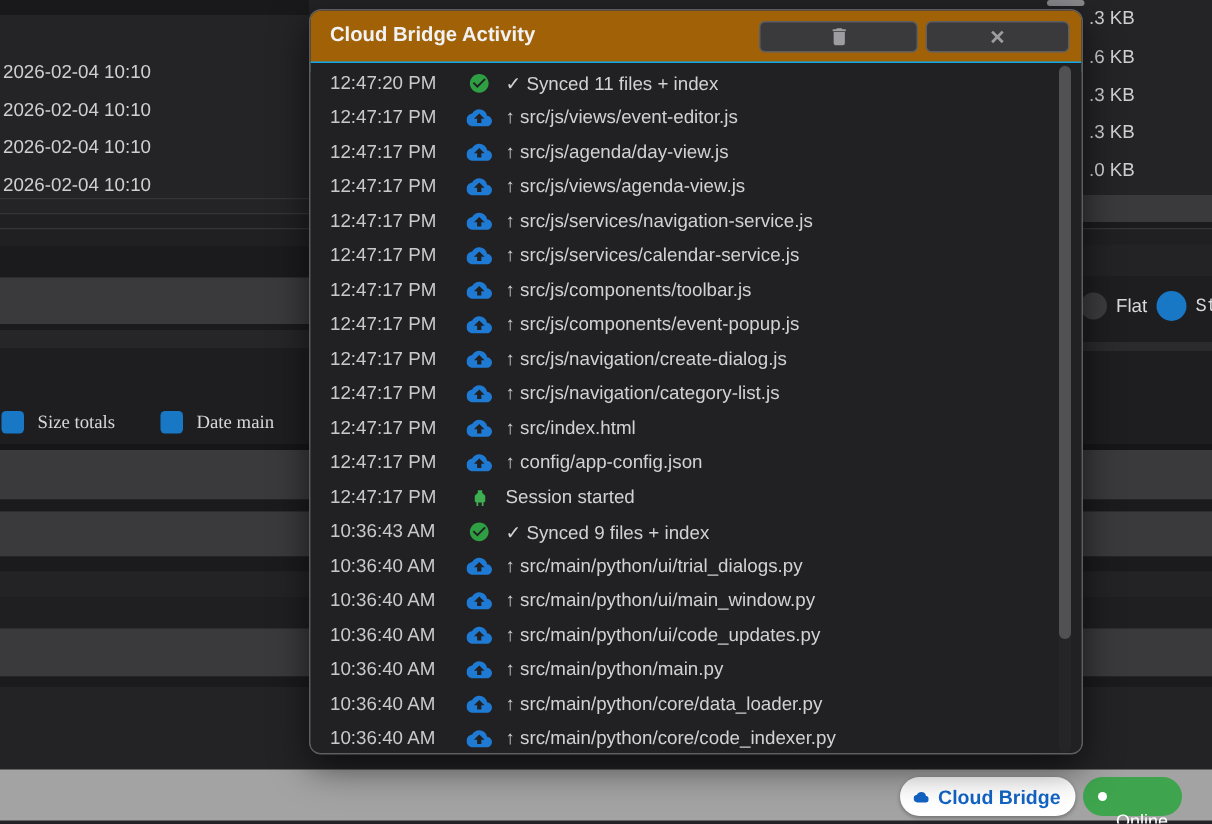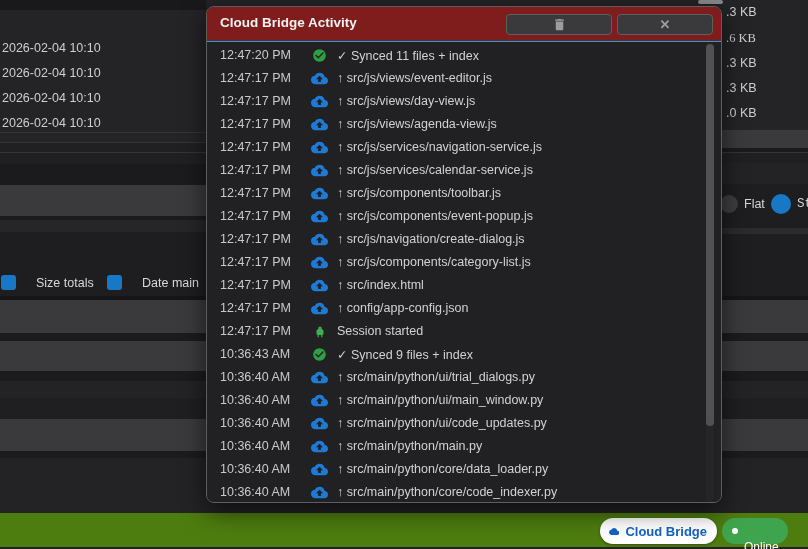--- a/index.html
+++ b/index.html
@@ -5,52 +5,52 @@
   html,body{margin:0;padding:0;}
   body{
     width:808px;height:549px;overflow:hidden;position:relative;
     background:#232326;
     font-family:"Liberation Sans", sans-serif;
     -webkit-font-smoothing:antialiased;
   }
   
   .stripe{position:absolute;left:0;width:808px;}
   .bg-text{position:absolute;color:#cfcfd2;font-size:12.5px;line-height:18px;white-space:nowrap;}
-  .bg-check{position:absolute;display:flex;align-items:flex-end;gap:20px;height:18px;}
+  .bg-check{position:absolute;display:flex;align-items:center;gap:9px;height:18px;font-family:Liberation Serif, serif;}
   .cbox{width:15px;height:15px;border-radius:3px;background:#1878c6;display:inline-block;flex:0 0 auto;}
   .clabel{color:#d8d8db;font-size:12.5px;white-space:nowrap;}
   .radio{position:absolute;border-radius:50%;}
   .grip{position:absolute;background:#8a8a8e;border-radius:2px;}
   
   .dialog{
     position:absolute;left:206px;top:6px;width:516px;height:497px;
     background:#2a2a2c;border:1px solid #5e5e61;border-radius:8px;
     box-shadow:0 8px 24px rgba(0,0,0,.6);
     z-index:10;box-sizing:border-box;overflow:hidden;
   }
-  .dlg-header{position:absolute;left:0;top:0;width:100%;height:34px;background:#7f1d1d;border-bottom:7px solid #0ea5e9;}
+  .dlg-header{position:absolute;left:0;top:0;width:100%;height:34px;background:#a16207;border-bottom:7px solid #0ea5e9;}
   .dlg-title{position:absolute;left:13px;top:8px;font-size:13.5px;font-weight:bold;color:#f2f2f4;white-space:nowrap;}
   .dlg-btn{
     position:absolute;top:7px;height:21px;background:#3a3a3d;border:1px solid #5f5f62;border-radius:4px;
     display:flex;align-items:center;justify-content:center;padding:0;cursor:pointer;box-sizing:border-box;
   }
   .dlg-btn svg{display:block;}
   .x-glyph{color:#9d9da1;font-size:13px;font-weight:bold;line-height:1;}
   .dlg-list{
     position:absolute;left:0;top:35px;width:100%;height:461px;background:#212124;
     padding-top:2px;box-sizing:border-box;
   }
   .log-row{position:relative;height:23px;}
   .log-time{position:absolute;left:13px;top:4px;width:90px;font-size:12.5px;color:#c9c9cc;white-space:nowrap;}
   .log-icon{position:absolute;left:104px;top:3px;width:17px;height:17px;display:flex;align-items:center;justify-content:center;}
   .log-text{position:absolute;left:130px;top:4px;font-size:12.5px;color:#d2d2d5;white-space:nowrap;}
   .dlg-scroll{position:absolute;right:7px;top:36px;width:8px;height:459px;background:#252528;border-radius:4px;}
   .dlg-thumb{position:absolute;left:0;top:1px;width:8px;height:382px;background:#515154;border-radius:4px;}
   
-  .statusbar{position:absolute;left:0;top:513px;width:808px;height:34px;background:#4d7c0f;z-index:5;}
+  .statusbar{position:absolute;left:0;top:513px;width:808px;height:34px;background:#a3a3a3;z-index:5;}
   .pill{position:absolute;top:5px;height:26px;border-radius:13px;display:flex;align-items:center;box-sizing:border-box;cursor:pointer;}
   .pill-cloud{left:600px;width:117px;background:#ffffff;box-shadow:0 1px 3px rgba(0,0,0,.35);padding:0 10px 0 9px;gap:6px;}
   .pill-cloud .lbl{color:#1263c4;font-weight:bold;font-size:13px;white-space:nowrap;}
   .pill-online{left:722px;width:66px;background:#3fa44e;padding:0 8px 0 10px;gap:6px;}
   .pill-online .dot{width:6px;height:6px;border-radius:50%;background:#ffffff;flex:0 0 auto;}
   .pill-online .lbl{color:#ffffff;font-size:12px;white-space:nowrap;margin-top:32px;}
 </style>
 </head>
 <body>
 
@@ -93,21 +93,21 @@
 
   <div id="date-col">
       <span class="bg-text" style="left: 2px; top: 39px;">2026-02-04 10:10</span>
       <span class="bg-text" style="left: 2px; top: 64px;">2026-02-04 10:10</span>
       <span class="bg-text" style="left: 2px; top: 89px;">2026-02-04 10:10</span>
       <span class="bg-text" style="left: 2px; top: 114px;">2026-02-04 10:10</span>
     </div>
 
   <div id="size-col">
       <span class="bg-text" style="left: 726px; top: 3px;">.3 KB</span>
-      <span class="bg-text" style="left: 726px; top: 29px; font-family: Liberation Serif, serif;">.6 KB</span>
+      <span class="bg-text" style="left: 726px; top: 29px;">.6 KB</span>
       <span class="bg-text" style="left: 726px; top: 54px;">.3 KB</span>
       <span class="bg-text" style="left: 726px; top: 79px;">.3 KB</span>
       <span class="bg-text" style="left: 726px; top: 104px;">.0 KB</span>
     </div>
 
   <div class="bg-check" style="left:1px;top:272px;">
     <span class="cbox"></span>
     <span class="clabel">Size totals</span>
   </div>
   <div class="bg-check" style="left:107px;top:272px;">
@@ -154,21 +154,21 @@
         </span>
         <span class="log-text">↑ src/js/views/event-editor.js</span>
       </div>
       <div class="log-row">
         <span class="log-time">12:47:17 PM</span>
         <span class="log-icon">
           <svg width="17" height="17" viewBox="0 0 24 24">
             <path fill="#1f7ad4" d="M19.35 10.04A7.49 7.49 0 0 0 12 4C9.11 4 6.6 5.64 5.35 8.04A5.994 5.994 0 0 0 0 14c0 3.31 2.69 6 6 6h13c2.76 0 5-2.24 5-5 0-2.64-2.05-4.78-4.65-4.96zM14 13v4h-4v-4H7l5-5 5 5h-3z"></path>
           </svg>
         </span>
-        <span class="log-text">↑ src/js/views/day-view.js</span>
+        <span class="log-text">↑ src/js/agenda/day-view.js</span>
       </div>
       <div class="log-row">
         <span class="log-time">12:47:17 PM</span>
         <span class="log-icon">
           <svg width="17" height="17" viewBox="0 0 24 24">
             <path fill="#1f7ad4" d="M19.35 10.04A7.49 7.49 0 0 0 12 4C9.11 4 6.6 5.64 5.35 8.04A5.994 5.994 0 0 0 0 14c0 3.31 2.69 6 6 6h13c2.76 0 5-2.24 5-5 0-2.64-2.05-4.78-4.65-4.96zM14 13v4h-4v-4H7l5-5 5 5h-3z"></path>
           </svg>
         </span>
         <span class="log-text">↑ src/js/views/agenda-view.js</span>
       </div>
@@ -217,21 +217,21 @@
         </span>
         <span class="log-text">↑ src/js/navigation/create-dialog.js</span>
       </div>
       <div class="log-row">
         <span class="log-time">12:47:17 PM</span>
         <span class="log-icon">
           <svg width="17" height="17" viewBox="0 0 24 24">
             <path fill="#1f7ad4" d="M19.35 10.04A7.49 7.49 0 0 0 12 4C9.11 4 6.6 5.64 5.35 8.04A5.994 5.994 0 0 0 0 14c0 3.31 2.69 6 6 6h13c2.76 0 5-2.24 5-5 0-2.64-2.05-4.78-4.65-4.96zM14 13v4h-4v-4H7l5-5 5 5h-3z"></path>
           </svg>
         </span>
-        <span class="log-text">↑ src/js/components/category-list.js</span>
+        <span class="log-text">↑ src/js/navigation/category-list.js</span>
       </div>
       <div class="log-row">
         <span class="log-time">12:47:17 PM</span>
         <span class="log-icon">
           <svg width="17" height="17" viewBox="0 0 24 24">
             <path fill="#1f7ad4" d="M19.35 10.04A7.49 7.49 0 0 0 12 4C9.11 4 6.6 5.64 5.35 8.04A5.994 5.994 0 0 0 0 14c0 3.31 2.69 6 6 6h13c2.76 0 5-2.24 5-5 0-2.64-2.05-4.78-4.65-4.96zM14 13v4h-4v-4H7l5-5 5 5h-3z"></path>
           </svg>
         </span>
         <span class="log-text">↑ src/index.html</span>
       </div>

